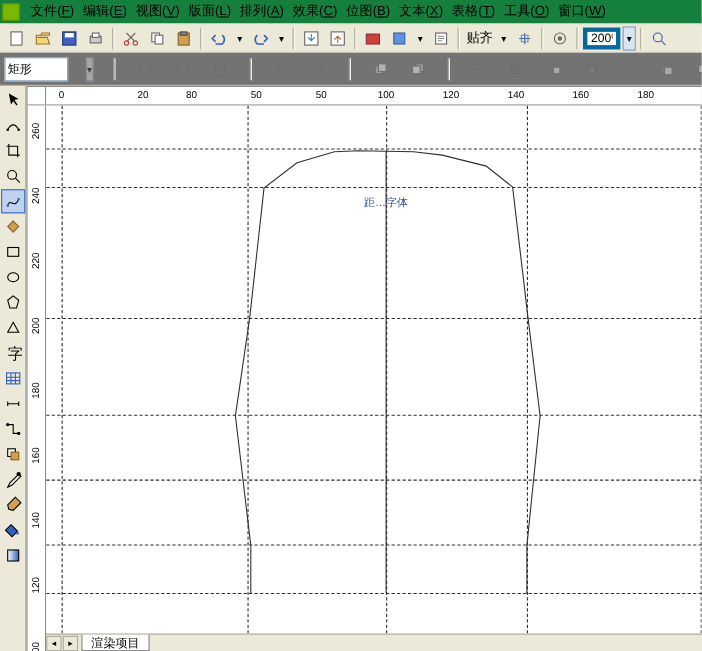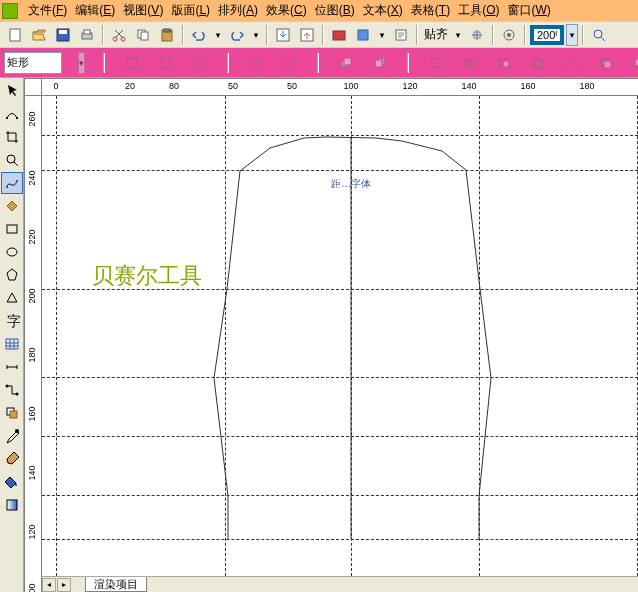--- a/index.html
+++ b/index.html
@@ -9,21 +9,21 @@
       background: #ece9d8;
       width: 638px;
       height: 592px;
       overflow: hidden;
       position: relative;
     }
     .menubar {
       display: flex;
       align-items: center;
       height: 22px;
-      background: #fdba74;
+      background: #15803d;
       padding-left: 2px;
       border-bottom: 1px solid #d4d0c8;
     }
     .menu-app-icon {
       width: 16px;
       height: 16px;
       background: #7ab800;
       margin-right: 6px;
       border: 1px solid #5a9000;
     }
@@ -64,21 +64,21 @@
       border: 4px solid #0369a1;
       background: #fff;
       font-size: 11px;
       padding: 0 3px;
     }
     .tb-dd { width: 12px; font-size: 9px; }
     .propbar {
       display: flex;
       align-items: center;
       height: 30px;
-      background: #ec4899;
+      background: #737373;
       border-bottom: 1px solid #aca899;
       padding: 0 4px;
       gap: 16px;
     }
     .prop-shape {
       width: 58px;
       height: 22px;
       border: 1px solid #7f9db9;
       background: #fff;
       font-size: 11px;
@@ -217,21 +217,21 @@
       font-size: 8px;
       margin-right: 1px;
     }
     .page-tab {
       height: 15px;
       background: #fff;
       border: 1px solid #808080;
       border-top: none;
       padding: 0 8px;
       font-size: 11px;
-      margin-left: 13px;
+      margin-left: 2px;
       display: flex;
       align-items: center;
     }
     svg.icon { display: block; }
   </style>
 </head>
 <body>
 
 <div class="menubar">
   <div class="menu-app-icon"></div>
@@ -658,21 +658,20 @@
         <path d="M 309 42 L 309 443" fill="none" stroke="#303030" stroke-width="1"></path>
       </svg>
 
       <div class="drag-lbl" style="left:288px;top:36px">距…字体</div>
 
       <svg class="arrow" style="left:8px;top:112px" width="70" height="30">
         <path d="M66 24 L8 3" stroke="#000" stroke-width="1"></path>
         <path d="M8 3 l6 -1 l-3 5 z" fill="#000"></path>
       </svg>
 
-      <div class="annotation" style="left:50px;top:165px">贝赛尔工具</div>
     </div>
 
     <div class="tab-bar">
       <div class="tab-nav">◂</div>
       <div class="tab-nav">▸</div>
       <div class="page-tab">渲染项目</div>
     </div>
   </div>
 </div>
 

